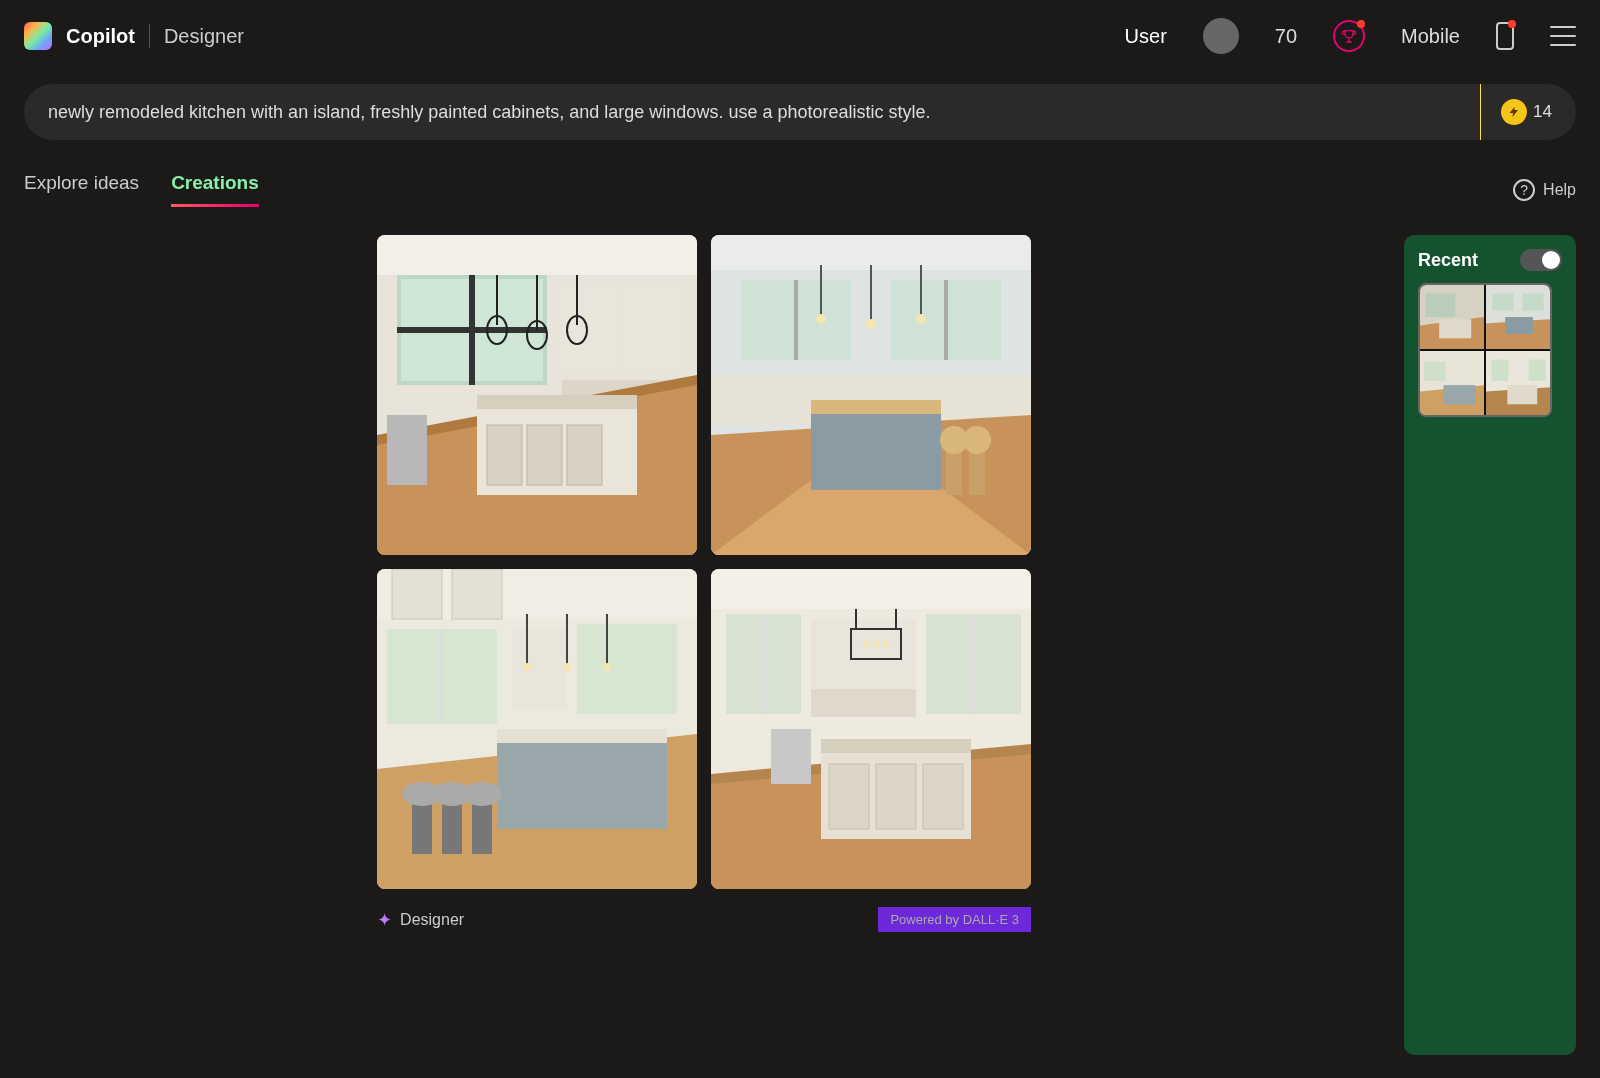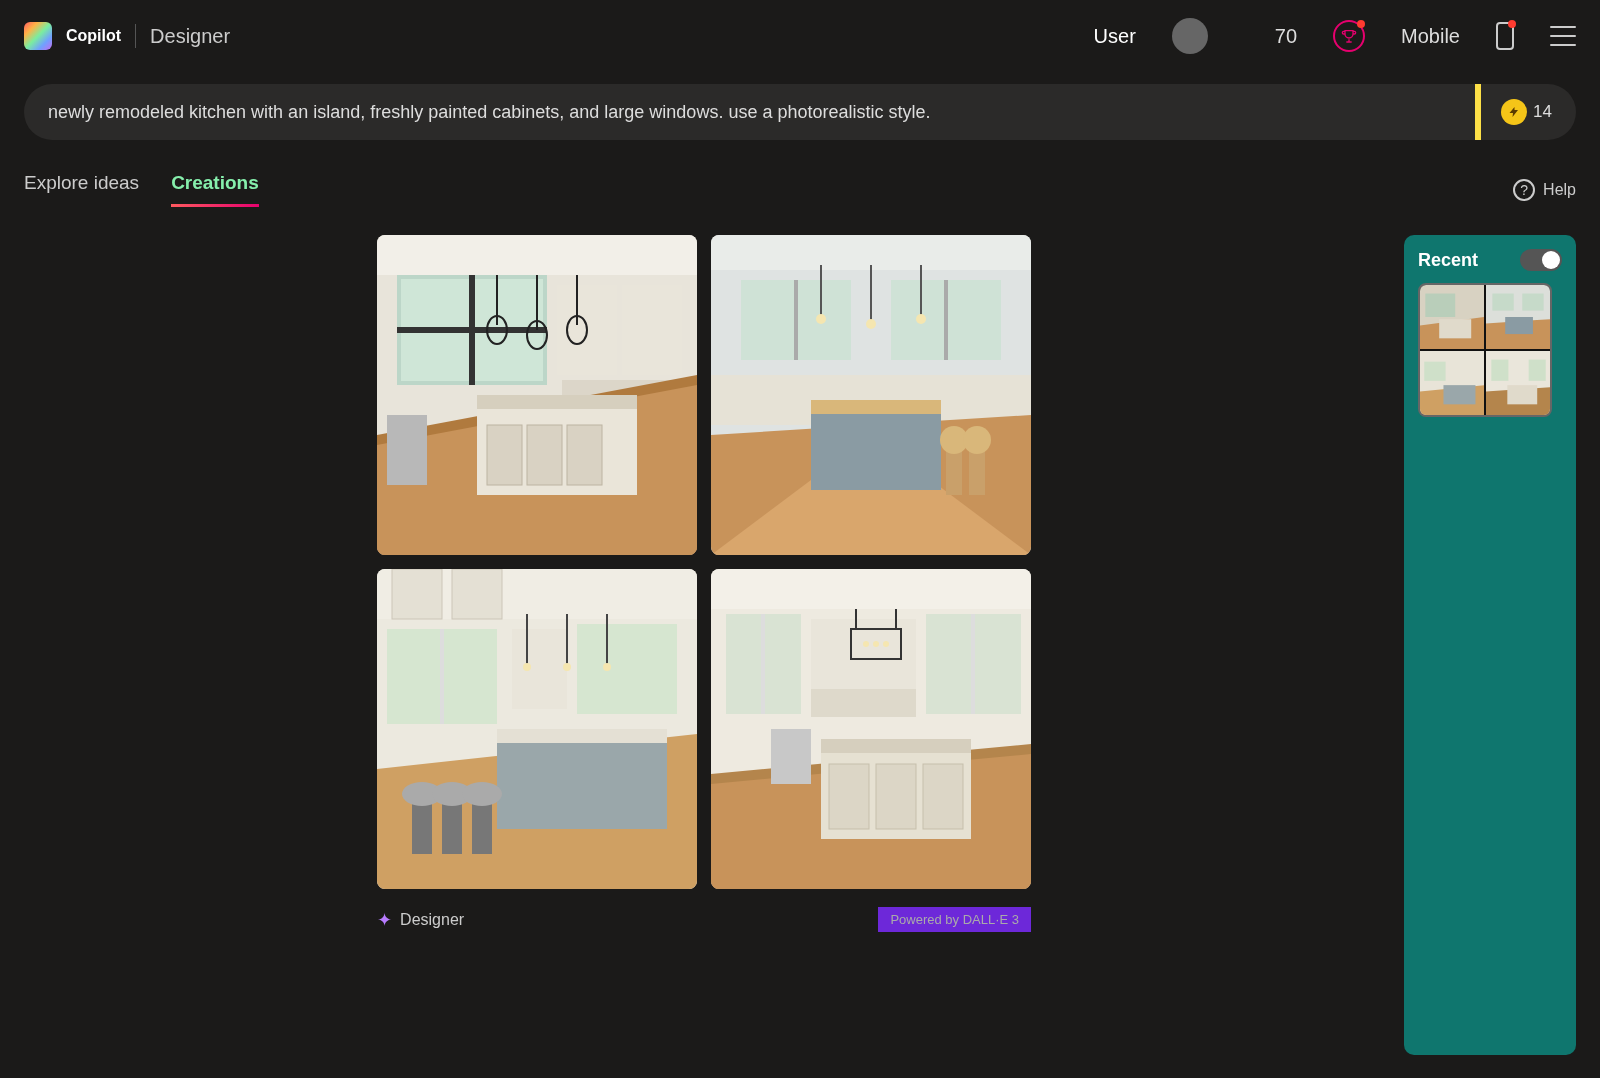--- a/index.html
+++ b/index.html
@@ -21,35 +21,35 @@
 .header-left {
   display: flex;
   align-items: center;
   gap: 14px;
 }
 .logo-icon {
   width: 28px; height: 28px;
   border-radius: 6px;
   background: linear-gradient(135deg, #ff5a5f 0%, #ffb347 25%, #7bed9f 50%, #70a1ff 75%, #c56cf0 100%);
 }
-.app-name { font-weight: 600; font-size: 16px; text-align: center; }
+.app-name { font-weight: 600; font-size: 20px; text-align: center; }
 .divider-v { width: 1px; height: 24px; background: #555; }
 .app-sub { font-size: 20px; color: #ccc; font-weight: 400; }
 .header-right {
   display: flex;
   align-items: center;
   gap: 36px;
 }
 .user-label { font-size: 20px; font-weight: 500; }
 .avatar {
   width: 36px; height: 36px;
   border-radius: 50%;
   background: #666;
 }
-.points { font-size: 20px; color: #ddd; margin-left: 31px; }
+.points { font-size: 20px; color: #ddd; }
 .trophy-wrap {
   position: relative;
   width: 32px; height: 32px;
   border: 2px solid #e6006e;
   border-radius: 50%;
   display: flex; align-items: center; justify-content: center;
 }
 .trophy-wrap::after {
   content: '';
   position: absolute;
@@ -100,21 +100,21 @@
   background: transparent;
   border: none;
   color: #ddd;
   font-size: 18px;
   outline: none;
 }
 .boost-chip {
   display: flex;
   align-items: center;
   gap: 6px;
-  border-left: 6px solid #fde047;
+  border-left: 1px solid #fde047;
   padding-left: 20px;
   padding-right: 16px;
   height: 100%;
 }
 .bolt-circle {
   width: 26px; height: 26px;
   background: #f5c518;
   border-radius: 50%;
   display: flex; align-items: center; justify-content: center;
   color: #5a3b00;
@@ -207,21 +207,21 @@
 .curl-icon { color: #b87cff; font-size: 18px; }
 .powered-chip {
   background: #6d28d9;
   color: #aaa;
   font-size: 13px;
   padding: 5px 12px;
   border-radius: 0;
 }
 .sidebar-right {
   width: 172px;
-  background: #0f766e;
+  background: #14532d;
   border-radius: 10px;
   padding: 14px;
   height: 820px;
 }
 .recent-head {
   display: flex;
   justify-content: space-between;
   align-items: center;
   margin-bottom: 12px;
 }

